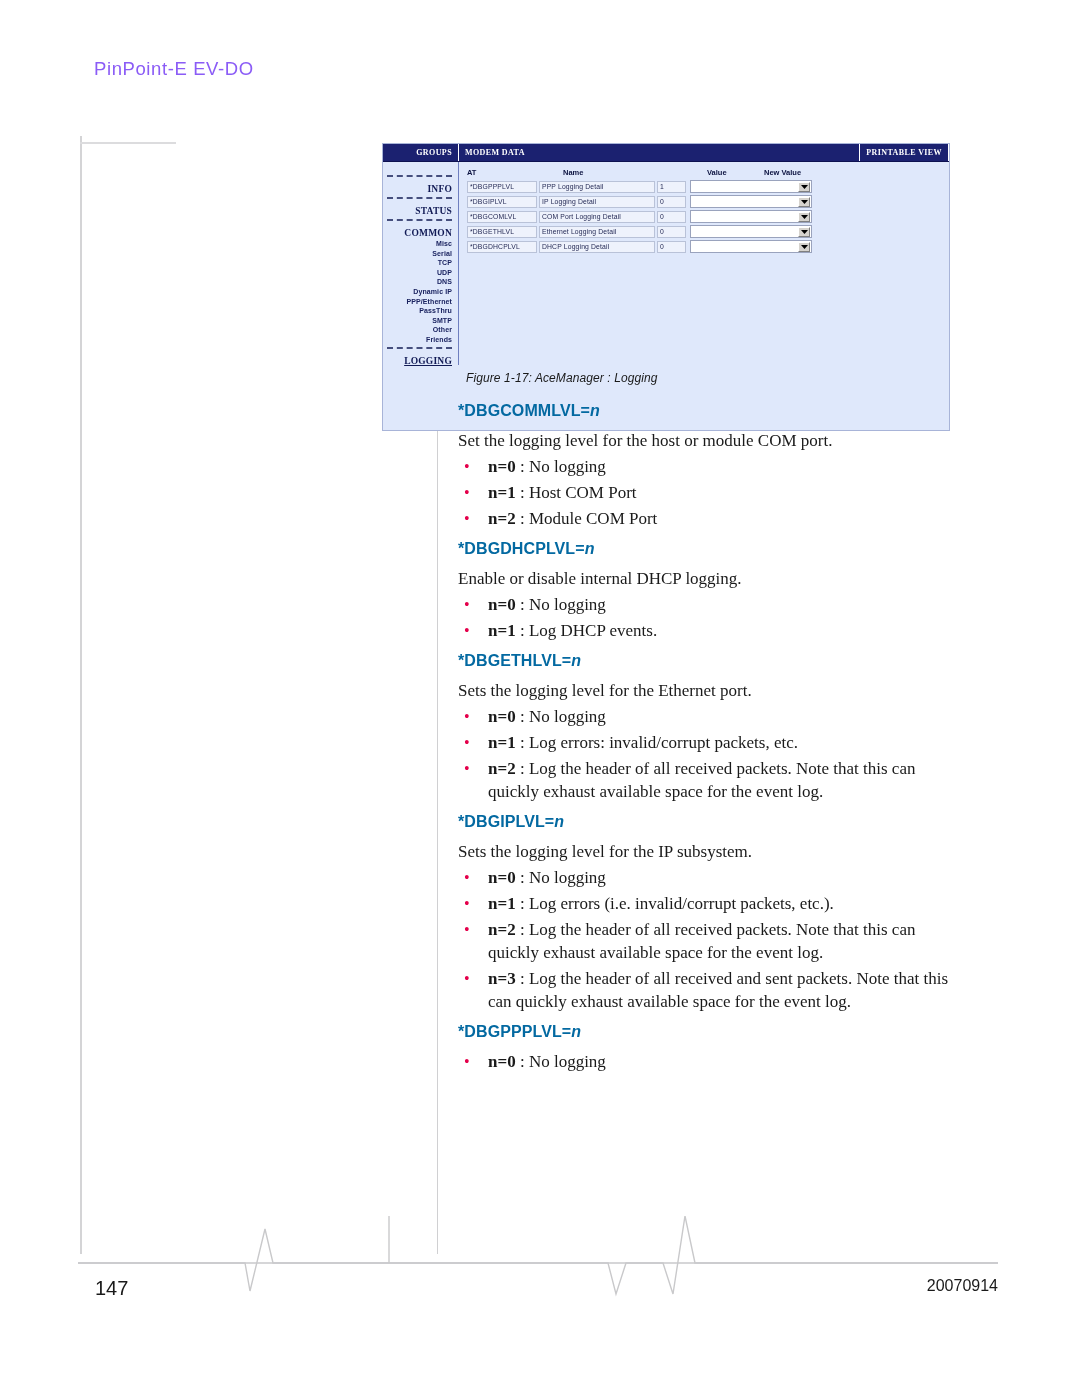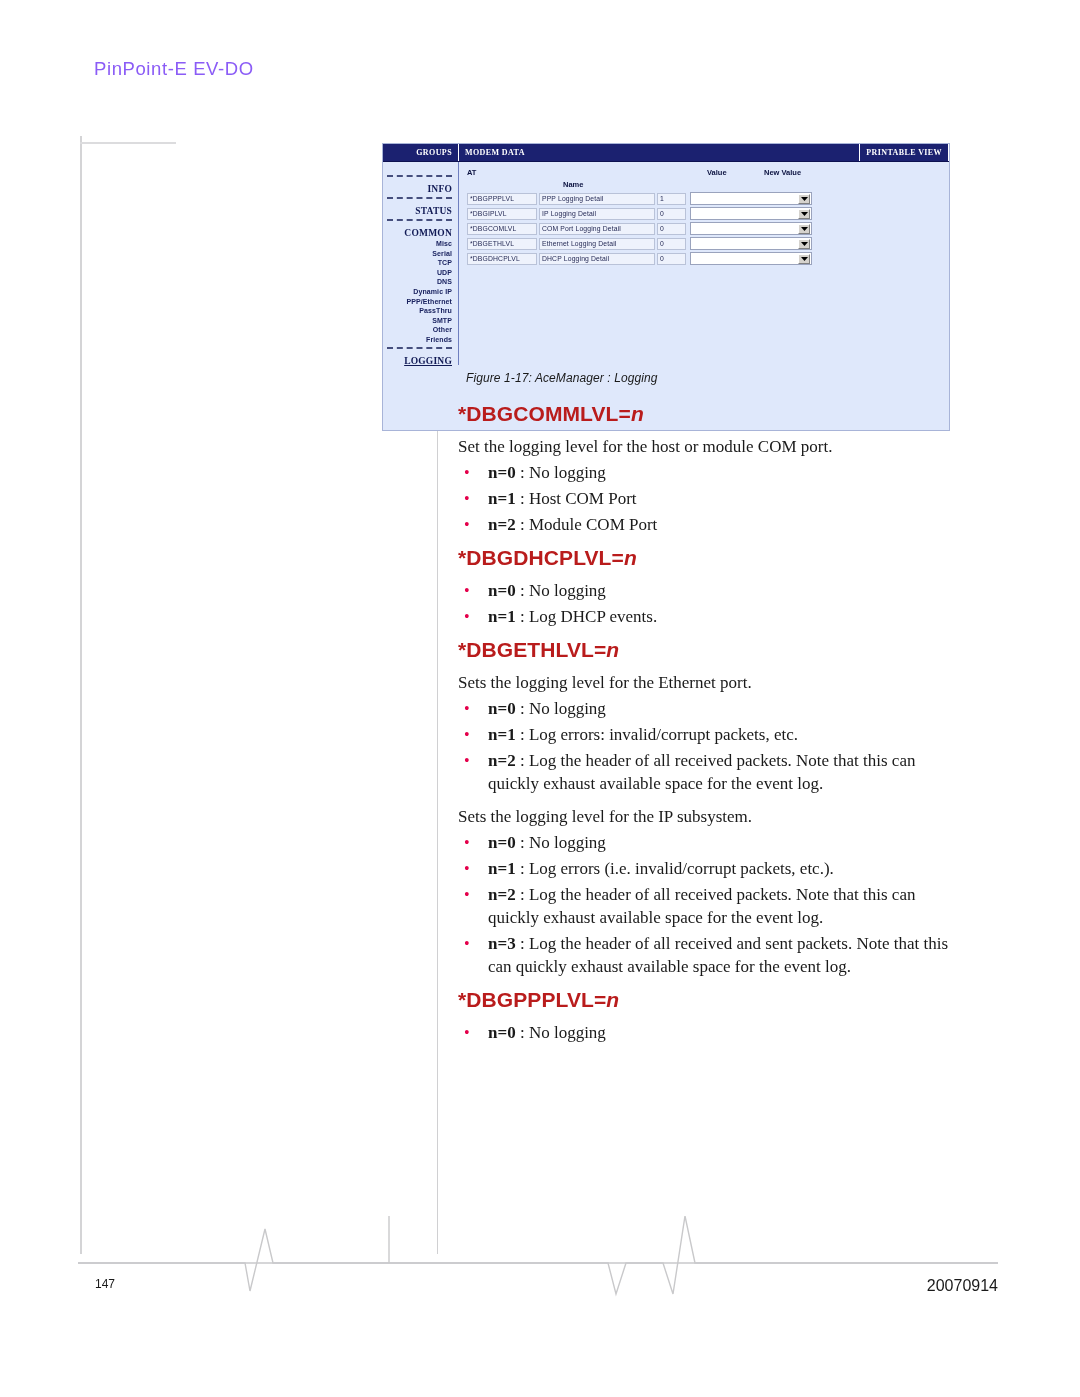--- a/index.html
+++ b/index.html
@@ -58,21 +58,21 @@
     left: 78px;
     top: 1216px;
     width: 920px;
     height: 90px;
   }
   #footer-page-number {
     position: absolute;
     left: 95px;
     top: 1277px;
     font-family: "Liberation Sans", sans-serif;
-    font-size: 12px;
+    font-size: 20px;
     color: #1a1a1a;
   }
   #footer-date {
     position: absolute;
     right: 82px;
     top: 1277px;
     font-family: "Liberation Sans", sans-serif;
     font-size: 16px;
     color: #1a1a1a;
   }
@@ -179,21 +179,21 @@
   .am-col-head {
     display: flex;
     font-family: "Liberation Sans", sans-serif;
     font-weight: bold;
     font-size: 7.5px;
     color: #0b1240;
     margin-bottom: 3px;
     gap: 24px;
   }
   .am-c-at    { width: 72px; min-width: 72px; }
-  .am-c-name  { width: 120px; min-width: 120px; margin-top: 12px; }
+  .am-c-name  { width: 120px; min-width: 120px; }
   .am-c-val   { width: 33px; min-width: 33px; }
   .am-c-new   { width: 120px; min-width: 120px; }
   .am-row {
     display: flex;
     align-items: center;
     margin-bottom: 2px;
   }
   .am-field {
     height: 12px;
     box-sizing: border-box;
@@ -255,22 +255,22 @@
   #content-column {
     position: absolute;
     left: 458px;
     top: 402px;
     width: 512px;
   }
   .cmd-block { margin-bottom: 10px; }
   .cmd-title {
     font-family: "Liberation Sans", sans-serif;
     font-weight: bold;
-    font-size: 21px;
-    color: #b91c1c;
+    font-size: 16px;
+    color: #0369a1;
     letter-spacing: 0.1px;
     margin-bottom: 9px;
   }
   .cmd-title .var {
     font-style: italic;
     font-weight: bold;
   }
   .cmd-desc {
     font-family: "Liberation Serif", serif;
     font-size: 17px;
@@ -431,20 +431,21 @@
         <div class="bullet-dot">•</div>
         <div class="bullet-text"><b>n=1</b><span> : Host COM Port</span></div>
       </div>
       <div class="bullet-row">
         <div class="bullet-dot">•</div>
         <div class="bullet-text"><b>n=2</b><span> : Module COM Port</span></div>
       </div>
     </div>
     <div class="cmd-block">
       <div class="cmd-title"><span>*DBGDHCPLVL=</span><span class="var">n</span></div>
+      <div class="cmd-desc">Enable or disable internal DHCP logging.</div>
       <div class="bullet-row">
         <div class="bullet-dot">•</div>
         <div class="bullet-text"><b>n=0</b><span> : No logging</span></div>
       </div>
       <div class="bullet-row">
         <div class="bullet-dot">•</div>
         <div class="bullet-text"><b>n=1</b><span> : Log DHCP events.</span></div>
       </div>
     </div>
     <div class="cmd-block">
@@ -457,20 +458,21 @@
       <div class="bullet-row">
         <div class="bullet-dot">•</div>
         <div class="bullet-text"><b>n=1</b><span> : Log errors: invalid/corrupt packets, etc.</span></div>
       </div>
       <div class="bullet-row">
         <div class="bullet-dot">•</div>
         <div class="bullet-text"><b>n=2</b><span> : Log the header of all received packets. Note that this can quickly exhaust available space for the event log.</span></div>
       </div>
     </div>
     <div class="cmd-block">
+      <div class="cmd-title"><span>*DBGIPLVL=</span><span class="var">n</span></div>
       <div class="cmd-desc">Sets the logging level for the IP subsystem.</div>
       <div class="bullet-row">
         <div class="bullet-dot">•</div>
         <div class="bullet-text"><b>n=0</b><span> : No logging</span></div>
       </div>
       <div class="bullet-row">
         <div class="bullet-dot">•</div>
         <div class="bullet-text"><b>n=1</b><span> : Log errors (i.e. invalid/corrupt packets, etc.).</span></div>
       </div>
       <div class="bullet-row">

